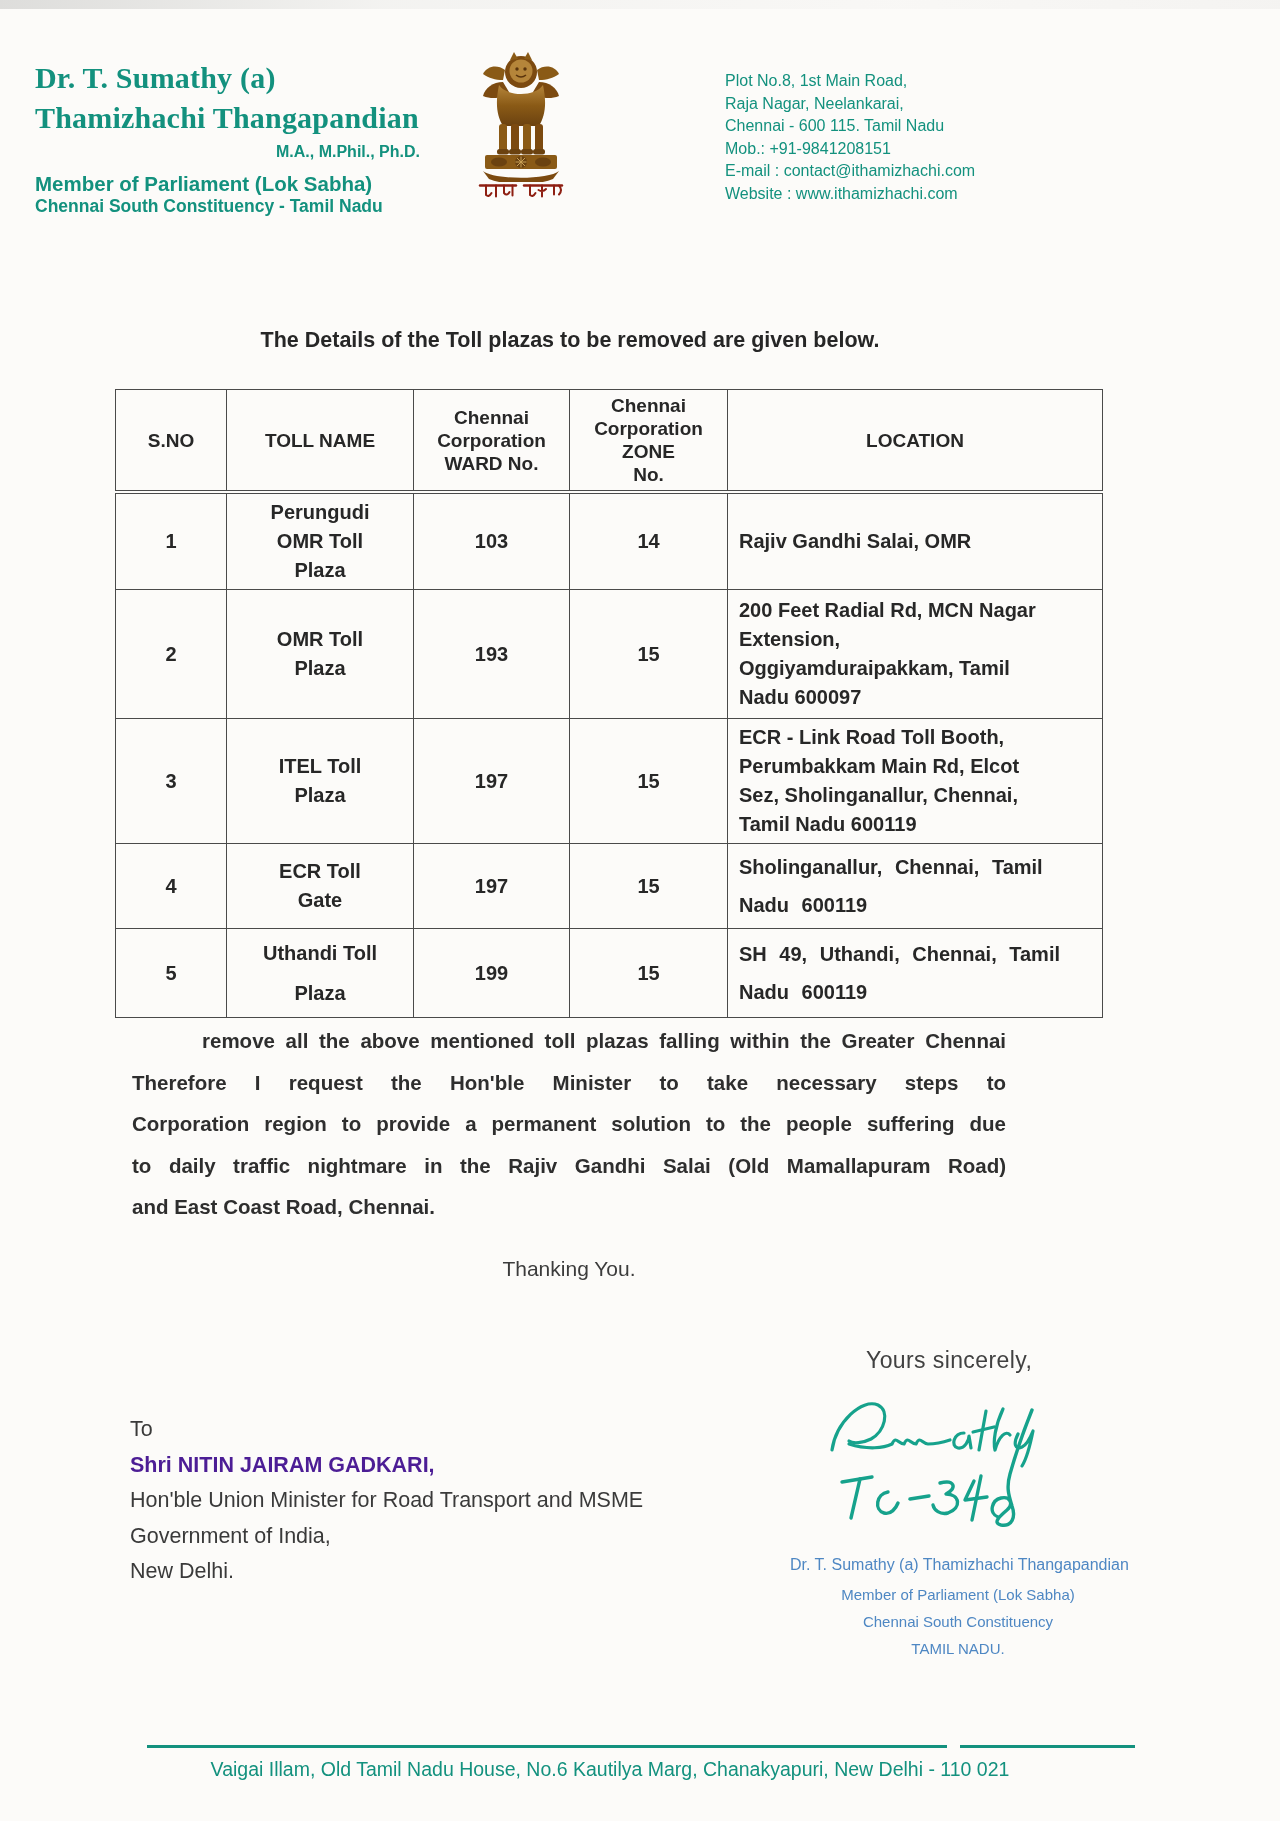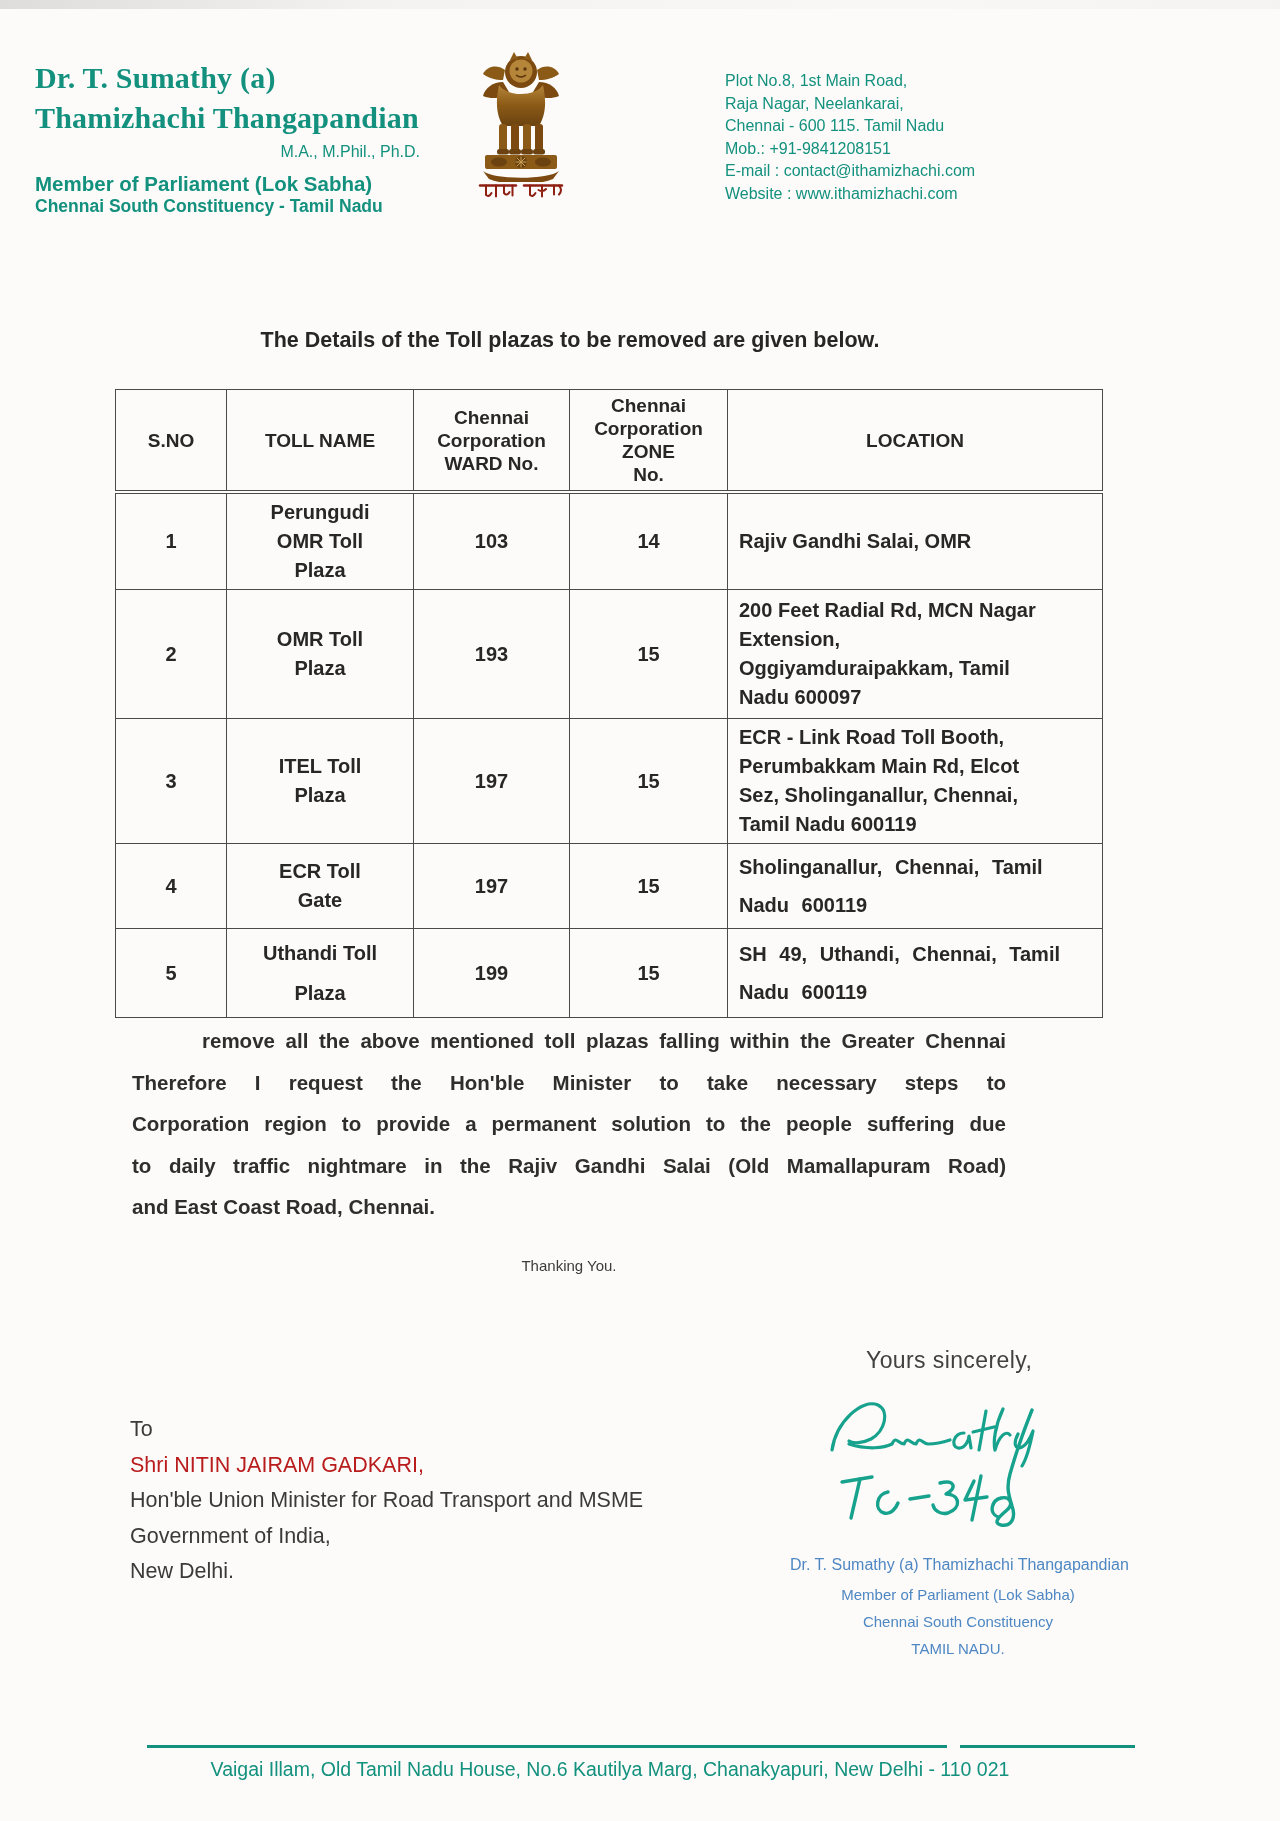--- a/index.html
+++ b/index.html
@@ -11,21 +11,21 @@
   }
   .smudge-top {
     position:absolute; top:0; left:0; right:0; height:9px;
     background:linear-gradient(90deg,#c9c9c7, #ededeb 30%, #f6f5f3 70%, #efeeec);
     opacity:.6;
   }
 
   
   .lh-left { position:absolute; left:35px; top:58px; width:385px; color:var(--teal,#13917e); }
   .lh-name { font-family:"Liberation Serif", serif; font-weight:700; font-size:30px; line-height:40px; letter-spacing:.2px; }
-  .lh-quals { text-align:right; font-weight:400; font-size:16px; margin-top:5px; }
+  .lh-quals { text-align:right; font-weight:700; font-size:16px; margin-top:5px; }
   .lh-role  { font-weight:700; font-size:20.5px; margin-top:11px; }
   .lh-const { font-weight:700; font-size:17.5px; }
 
   .lh-emblem { position:absolute; left:462px; top:50px; width:118px; text-align:center; }
   .lh-emblem svg { display:block; margin:0 auto; }
   .motto-svg { margin-top:3px; }
 
   .lh-right { position:absolute; left:725px; top:70px; width:310px;
     color:var(--teal,#13917e); font-size:16px; line-height:22.5px; font-weight:500; }
 
@@ -55,29 +55,29 @@
   .toll-table tbody tr:nth-child(5) .toll { line-height:40px;border-radius:23px; }
 
   
   .paragraph { position:absolute; top:1020px; left:132px; width:874px;
     font-size:20.5px; font-weight:700; line-height:41.5px; color:#2e2e2e; }
   .para-line { text-align:justify; text-align-last:justify; }
   .para-line:first-child { text-indent:70px; }
   .para-line:last-child { text-align-last:left; }
 
   .thanking { position:absolute; top:1257px; left:132px; width:874px;
-    text-align:center; font-size:15px; color:#3c3c3c; }
+    text-align:center; font-size:21px; color:#3c3c3c; }
 
   .closing { position:absolute; top:1347px; left:866px;
     font-size:23px; letter-spacing:.4px; color:#414141; white-space:nowrap; }
 
   
   .recipient { position:absolute; top:1412px; left:130px;
     font-size:21.5px; line-height:35.5px; color:#3a3a3a; }
-  .recipient .bold { font-weight:400; color:#b91c1c; }
+  .recipient .bold { font-weight:700; color:#4c1d95; }
 
   
   .signature { position:absolute; left:826px; top:1386px; width:240px; height:168px; }
   .signature svg { display:block; }
 
   .stamp { position:absolute; top:1556px; left:790px; width:336px;
     text-align:center; color:var(--stamp-blue,#4e87c3); }
   .stamp-l1 { font-size:16px; font-weight:500; white-space:nowrap; margin-bottom:7px; }
   .stamp-l  { font-size:15px; font-weight:500; line-height:27px; }
 

